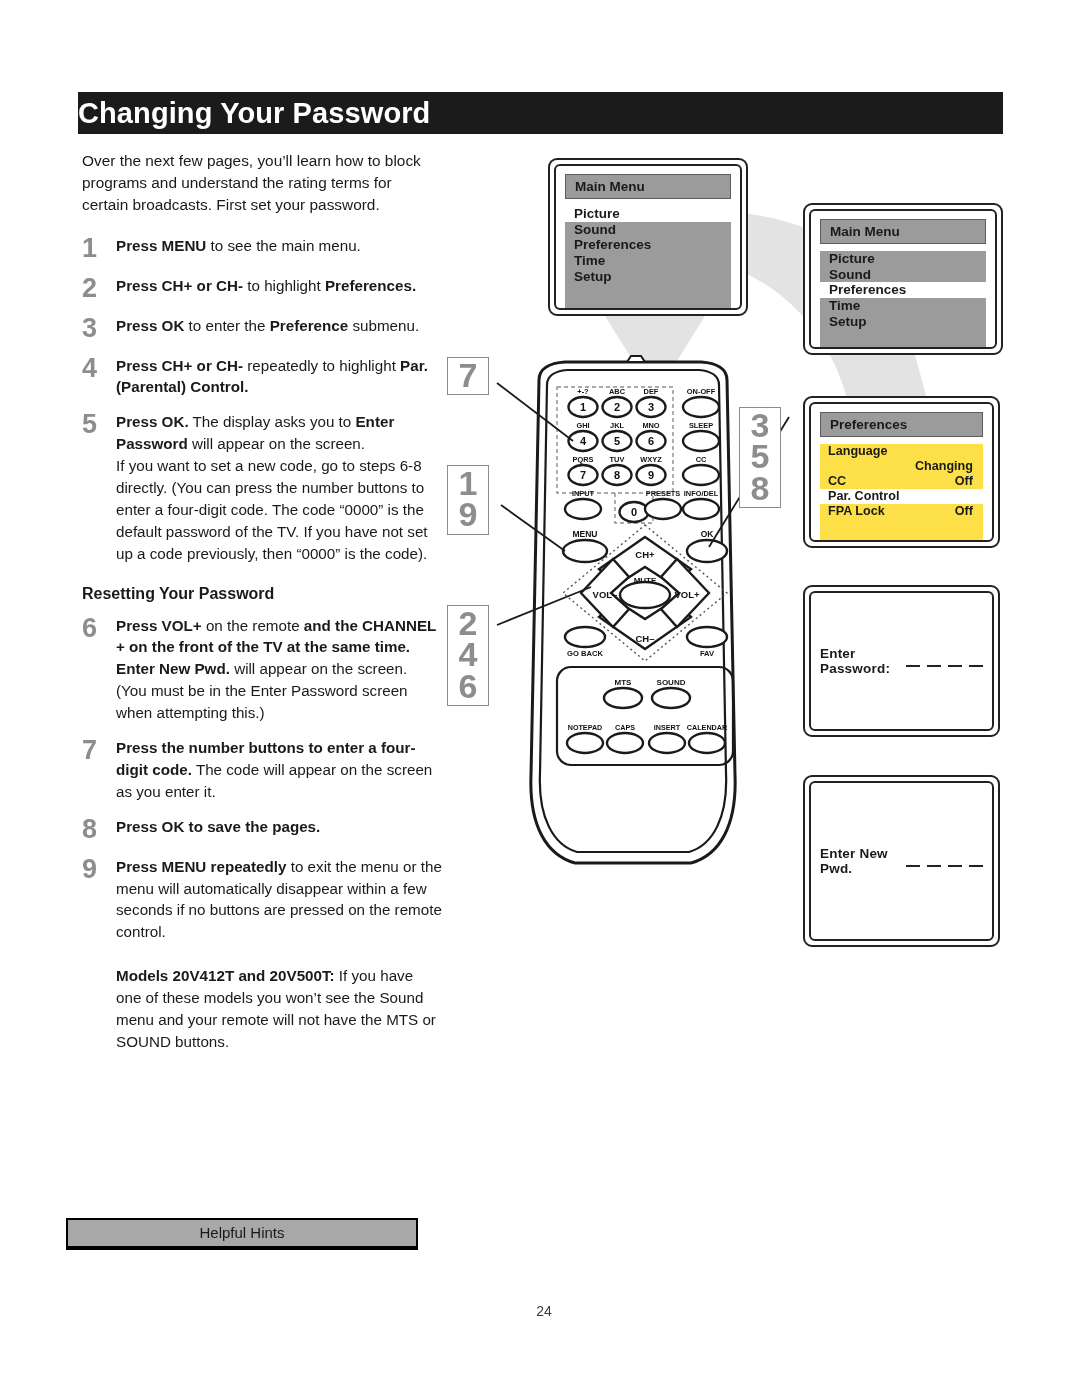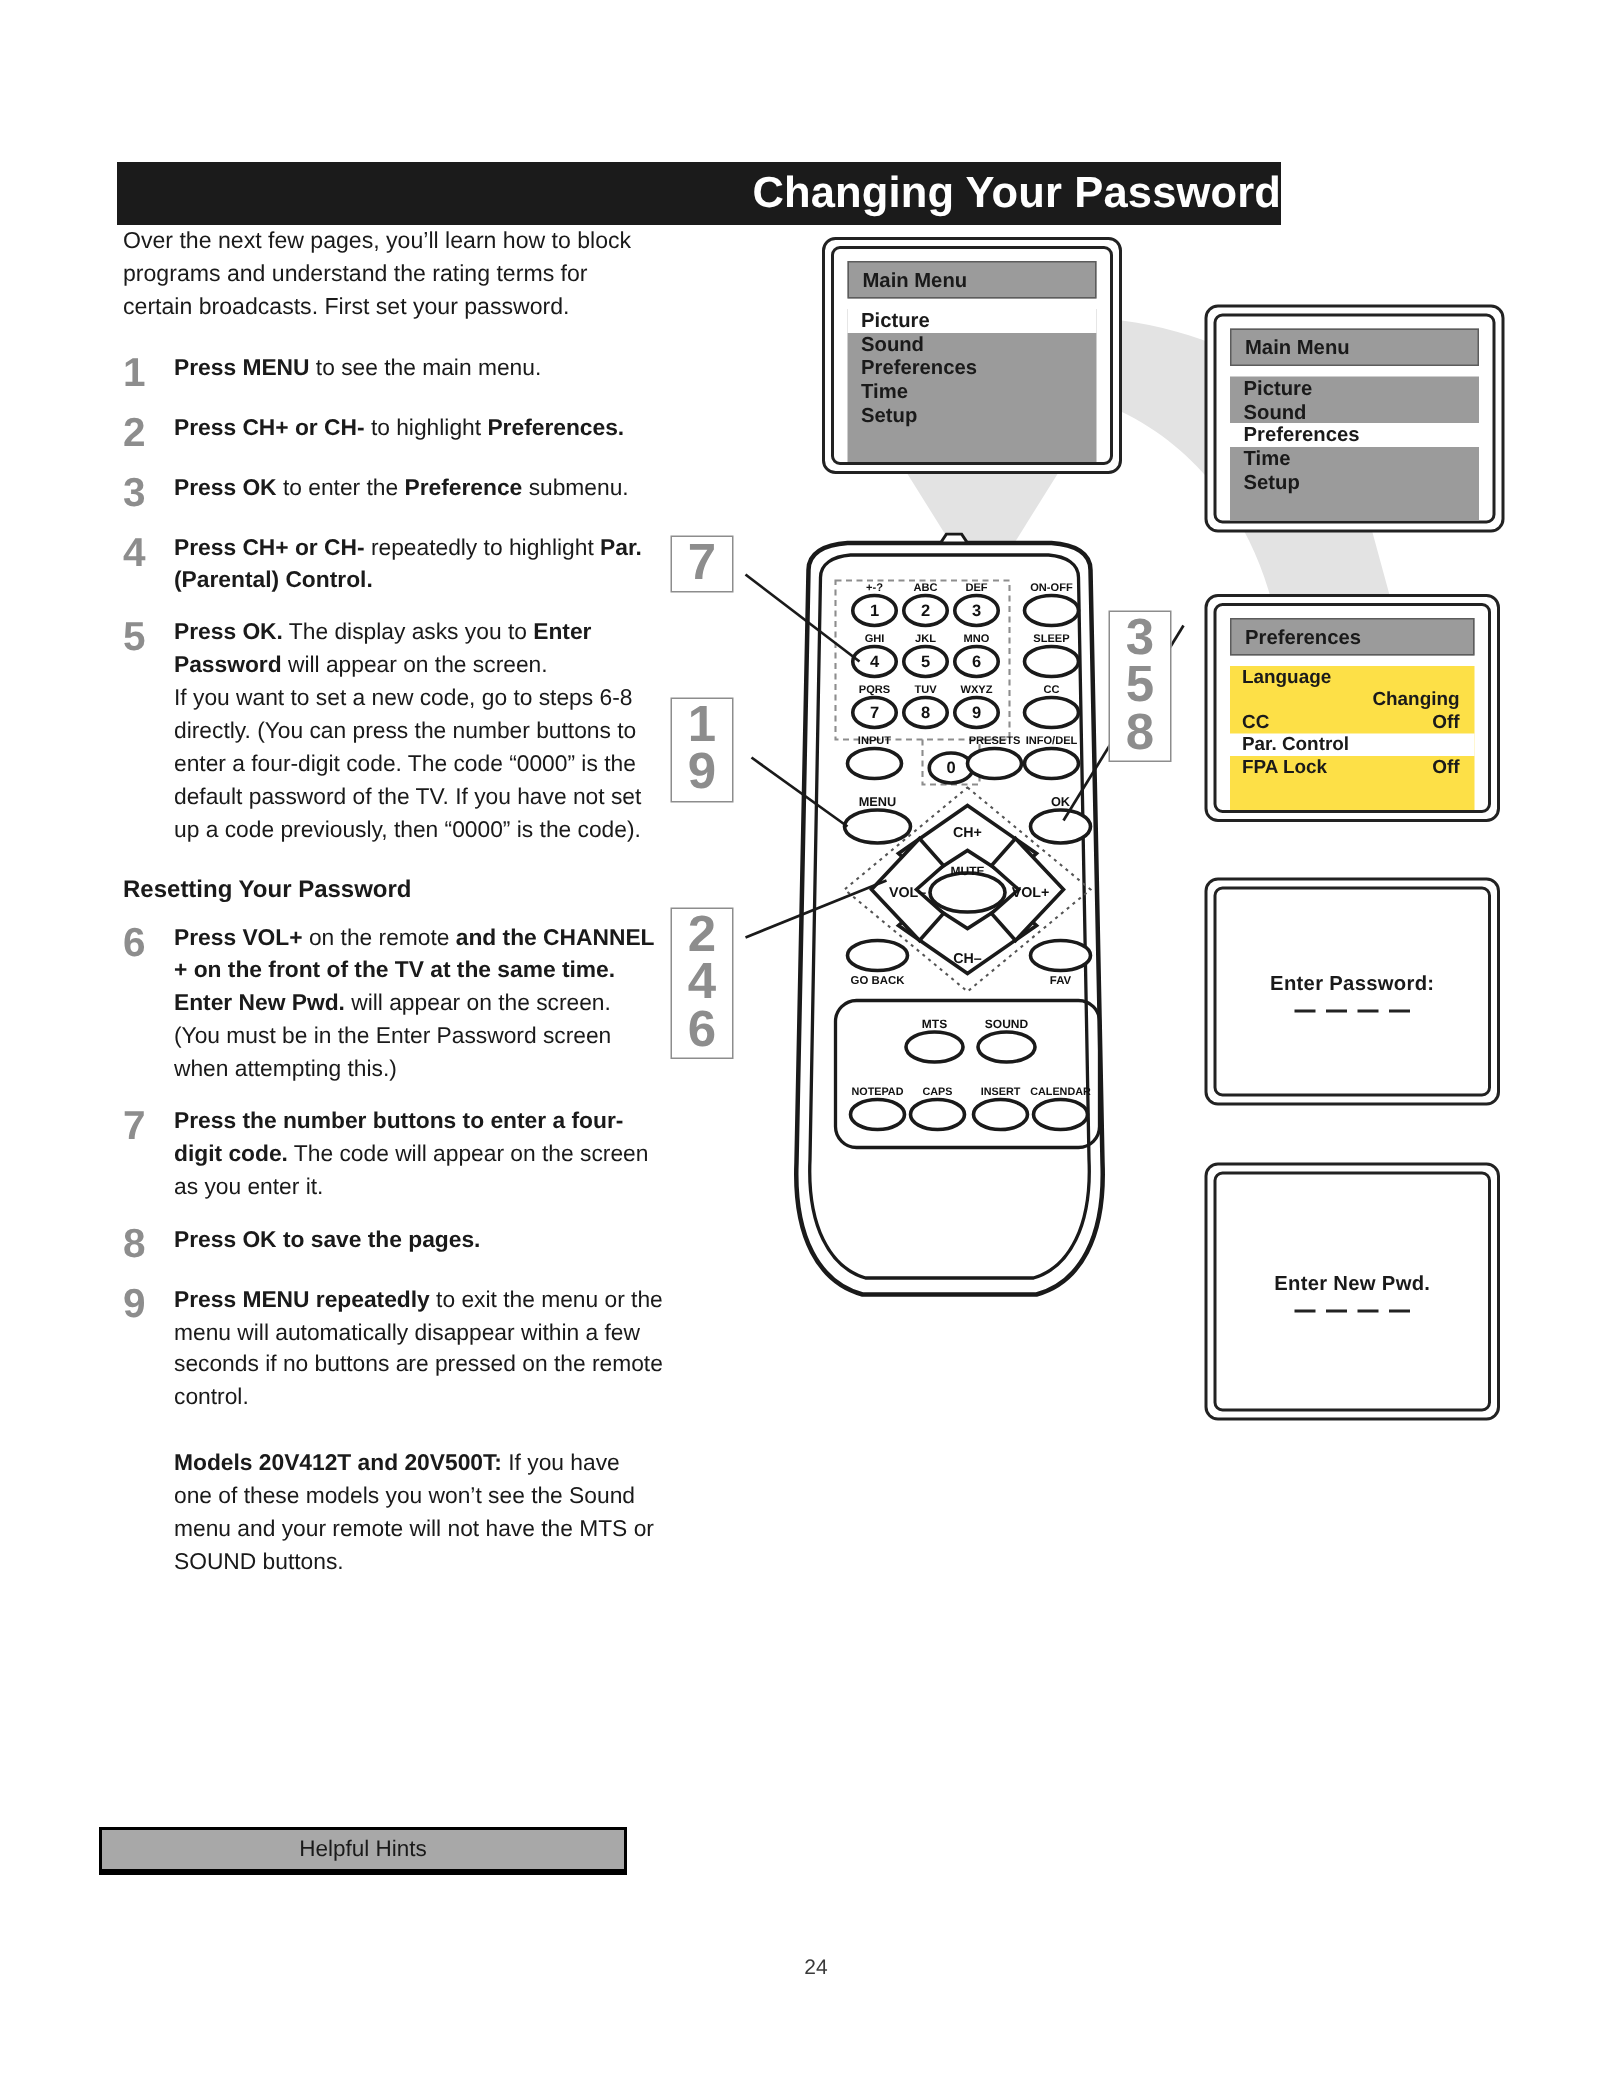--- a/index.html
+++ b/index.html
@@ -9,24 +9,24 @@
     background:#ffffff;
     font-family:"Liberation Sans", sans-serif;
     color:#1a1a1a;
     position:relative;
     overflow:hidden;
   }
 
   
   .title-bar{
     position:absolute;
-    left:78px; top:108px;
-    width:776px; height:42px;
+    left:78px; top:92px;
+    width:925px; height:42px;
     background:#1b1b1b;
-    display:flex; align-items:center; justify-content:flex-end;
+    display:flex; align-items:center; justify-content:flex-start;
   }
   .title-bar .title-text{
     color:#ffffff;
     font-size:29px;
     font-weight:bold;
     letter-spacing:.1px;
   }
 
   
   .left-col{
@@ -157,21 +157,21 @@
   .pref-row .val{ font-weight:bold; }
   .pref-lang-val{
     font-size:12.6px; font-weight:bold;
     text-align:right; padding-right:10px;
     line-height:1.2;
   }
 
   
   .pw-screen{
     display:flex;
-    flex-direction:column;
+    flex-direction:row;
     align-items:center;
     justify-content:center;
     height:100%;
   }
   .pw-label{
     font-size:13.5px;
     font-weight:bold;
     letter-spacing:.2px;
   }
   .pw-dashes{

